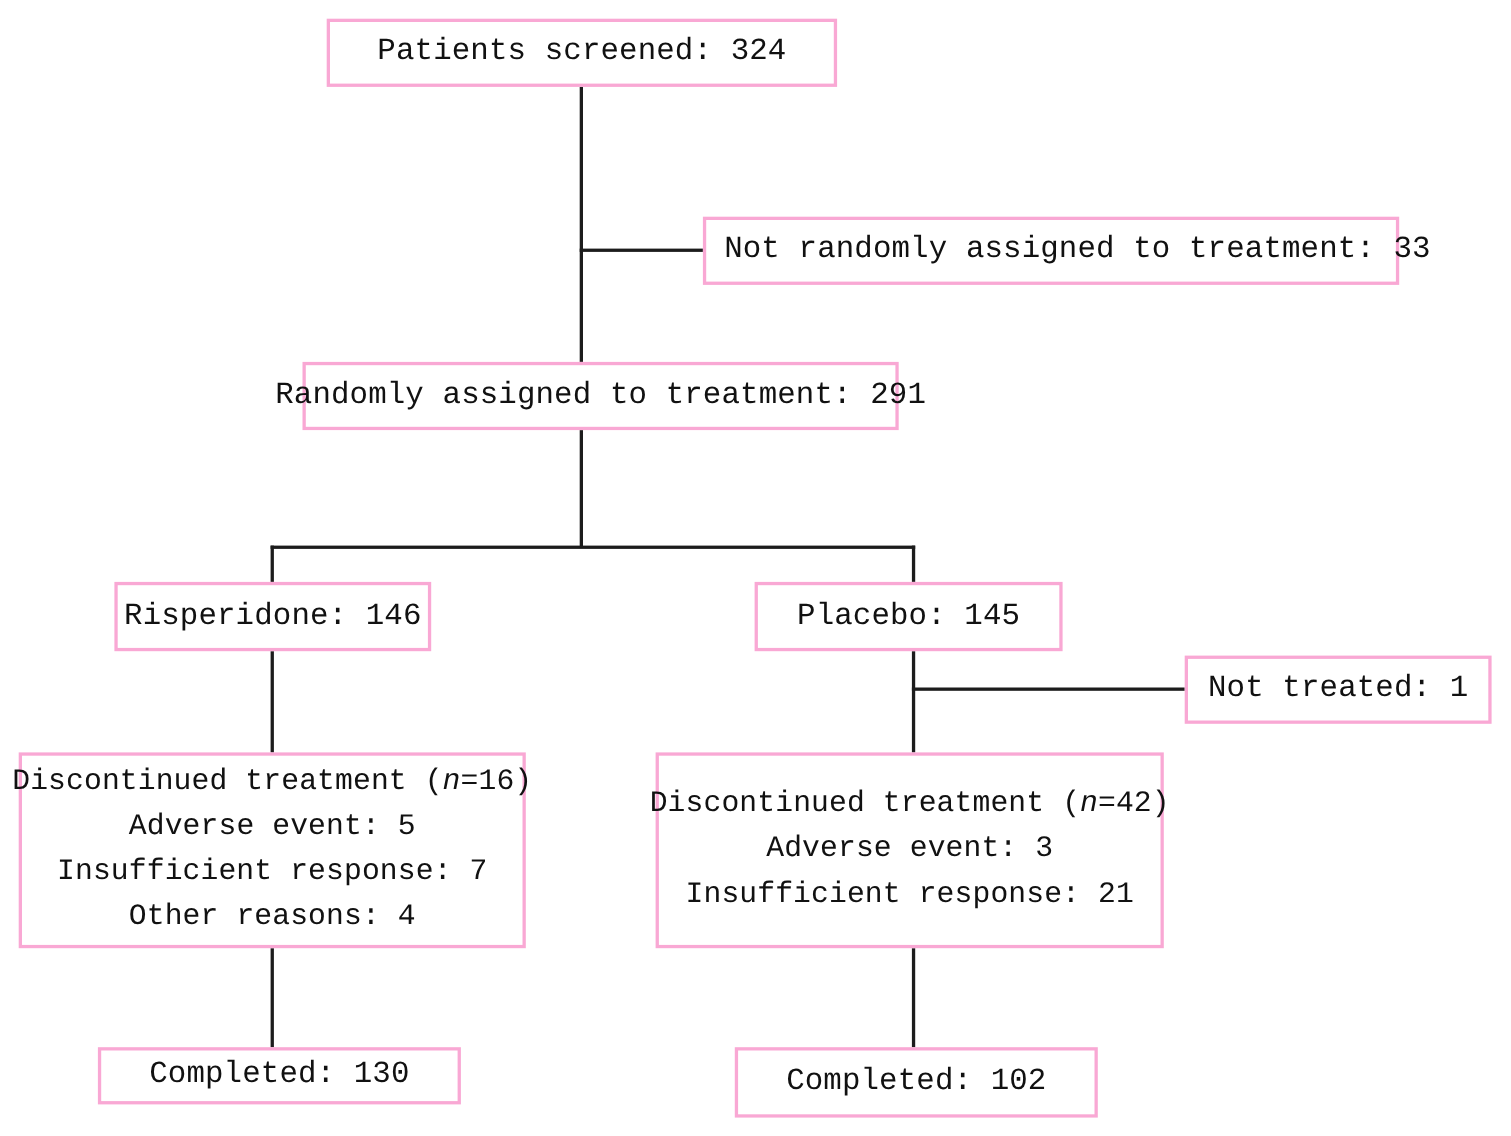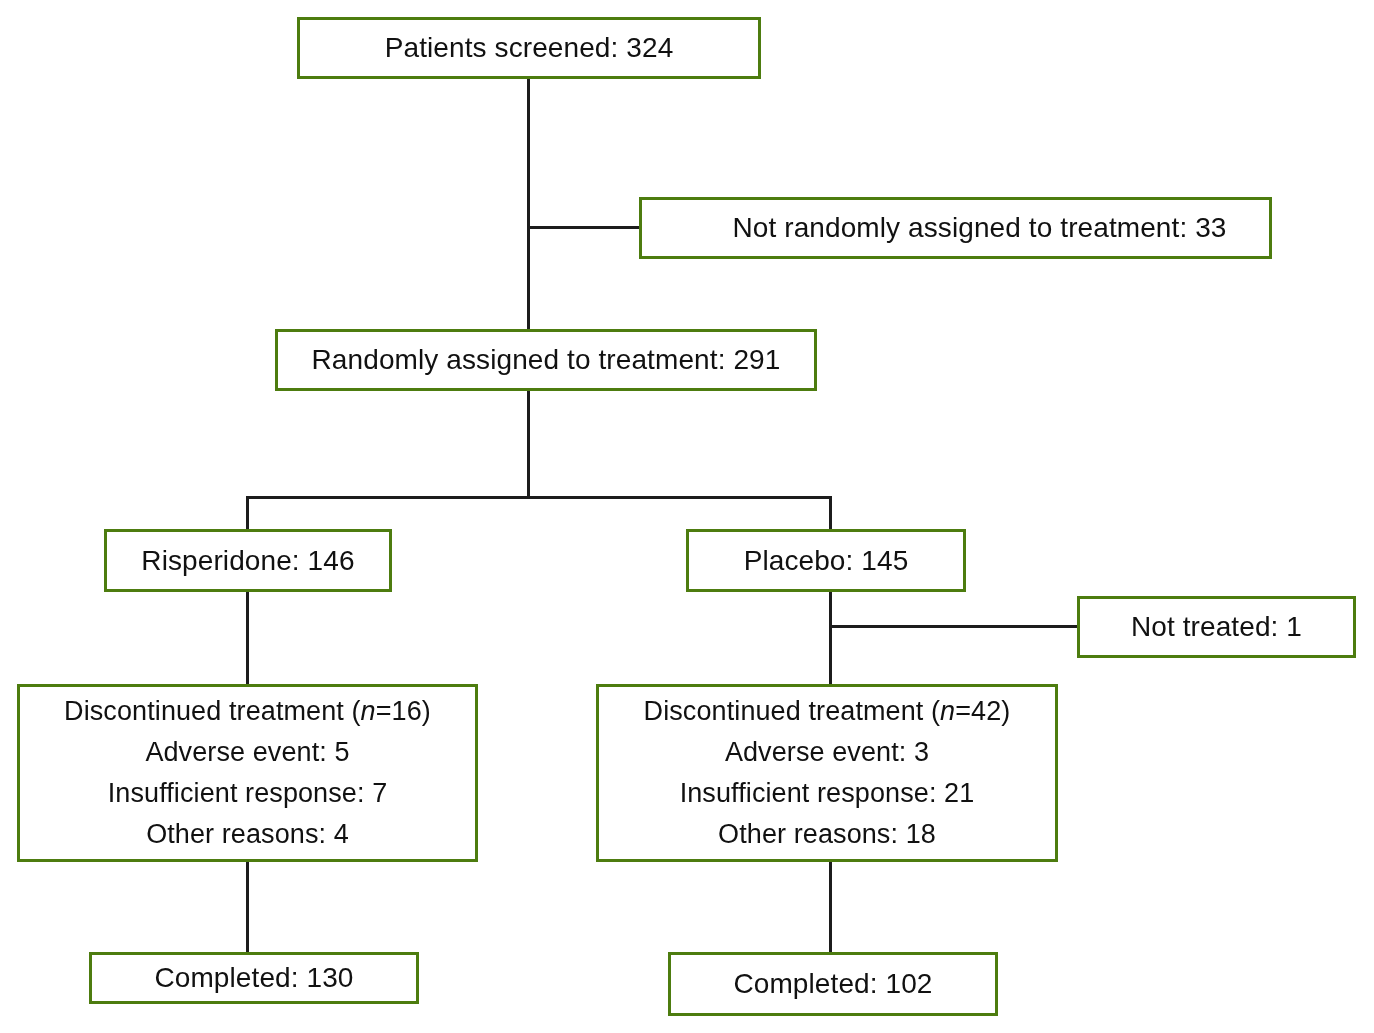--- a/index.html
+++ b/index.html
@@ -15,28 +15,29 @@
     background: #ffffff;
     font-family: "Liberation Sans", "DejaVu Sans", sans-serif;
     color: #111111;
     overflow: hidden;
   }
 
   
   .node {
     position: absolute;
     box-sizing: border-box;
-    border: 3px solid #4d7c0f;
+    border: 3px solid #f9a8d4;
     background: #ffffff;
     display: flex;
     flex-direction: column;
     align-items: center;
     justify-content: center;
     text-align: center;
     z-index: 3;
+    font-family: Liberation Mono, monospace;
   }
   .node .line {
     display: block;
     white-space: nowrap;
     font-size: 28px;
     line-height: 1.28;
     letter-spacing: 0.1px;
   }
   .node.multi .line {
     font-size: 27px;
@@ -139,21 +140,20 @@
     <span class="line">Insufficient response: 7</span>
     <span class="line">Other reasons: 4</span>
   </div>
 
   <div class="node multi" id="node-disc-plac">
     <span class="line">
       <span>Discontinued treatment (</span><em>n</em><span>=42)</span>
     </span>
     <span class="line">Adverse event: 3</span>
     <span class="line">Insufficient response: 21</span>
-    <span class="line">Other reasons: 18</span>
   </div>
 
   <div class="node" id="node-completed-risp">
     <span class="line">Completed: 130</span>
   </div>
 
   <div class="node" id="node-completed-plac">
     <span class="line">Completed: 102</span>
   </div>
 

